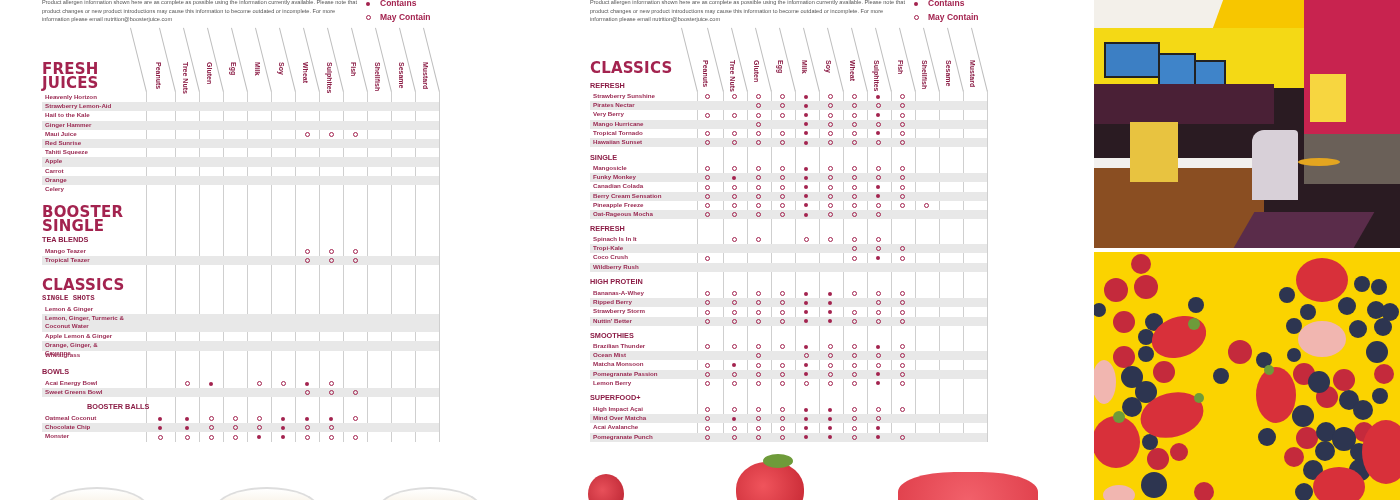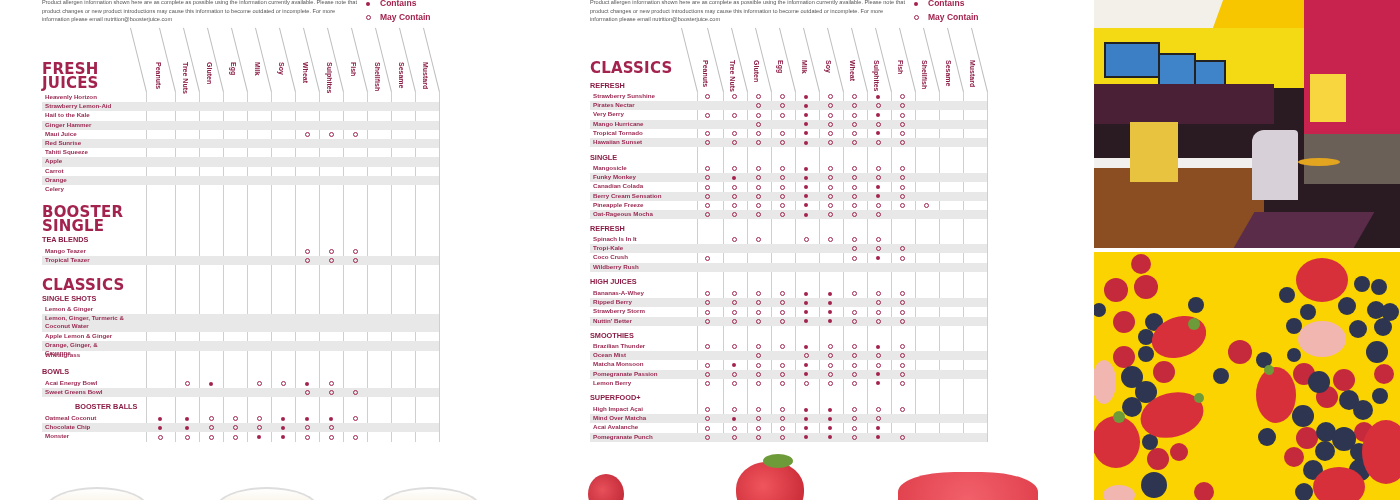--- a/index.html
+++ b/index.html
@@ -111,21 +111,21 @@
       <div class="item-name" style="left:45px;top:247px;white-space:normal;width:80px;line-height:8px;">Mango Teazer</div>
       <span class="mark open" style="left:304.5px;top:249.1px;"></span>
       <span class="mark open" style="left:328.5px;top:249.1px;"></span>
       <span class="mark open" style="left:352.5px;top:249.1px;"></span>
       <div class="row-strip shade" style="left:42px;top:256.2px;width:397px;height:9.2px;"></div>
       <div class="item-name" style="left:45px;top:256.2px;white-space:normal;width:80px;line-height:8px;">Tropical Teazer</div>
       <span class="mark open" style="left:304.5px;top:258.3px;"></span>
       <span class="mark open" style="left:328.5px;top:258.3px;"></span>
       <span class="mark open" style="left:352.5px;top:258.3px;"></span>
       <div class="title" style="left:42px;top:278px;width:90px;">CLASSICS</div>
-      <div class="subcat" style="left:42px;top:294px;">SINGLE SHOTS</div>
+      <div class="subcat" style="left:42px;top:294px;font-family:Liberation Mono, monospace;">SINGLE SHOTS</div>
       <div class="row-strip" style="left:42px;top:305px;width:397px;height:9.2px;"></div>
       <div class="item-name" style="left:45px;top:305px;white-space:normal;width:80px;line-height:8px;">Lemon &amp; Ginger</div>
       <div class="row-strip shade" style="left:42px;top:314.2px;width:397px;height:18px;"></div>
       <div class="item-name" style="left:45px;top:314.2px;white-space:normal;width:80px;line-height:8px;">Lemon, Ginger, Turmeric &amp; Coconut Water</div>
       <div class="row-strip" style="left:42px;top:332.2px;width:397px;height:9.2px;"></div>
       <div class="item-name" style="left:45px;top:332.2px;white-space:normal;width:80px;line-height:8px;">Apple Lemon &amp; Ginger</div>
       <div class="row-strip shade" style="left:42px;top:341.4px;width:397px;height:9.2px;"></div>
       <div class="item-name" style="left:45px;top:341.4px;white-space:normal;width:80px;line-height:8px;">Orange, Ginger, &amp; Cayenne</div>
       <div class="row-strip" style="left:42px;top:350.59999999999997px;width:397px;height:9.2px;"></div>
       <div class="item-name" style="left:45px;top:350.59999999999997px;white-space:normal;width:80px;line-height:8px;">Wheatgrass</div>
@@ -136,21 +136,21 @@
       <span class="mark full" style="left:209px;top:381.6px;"></span>
       <span class="mark open" style="left:256.5px;top:381.1px;"></span>
       <span class="mark open" style="left:280.5px;top:381.1px;"></span>
       <span class="mark full" style="left:305px;top:381.6px;"></span>
       <span class="mark open" style="left:328.5px;top:381.1px;"></span>
       <div class="row-strip shade" style="left:42px;top:388.2px;width:397px;height:9.2px;"></div>
       <div class="item-name" style="left:45px;top:388.2px;white-space:normal;width:80px;line-height:8px;">Sweet Greens Bowl</div>
       <span class="mark open" style="left:304.5px;top:390.3px;"></span>
       <span class="mark open" style="left:328.5px;top:390.3px;"></span>
       <span class="mark open" style="left:352.5px;top:390.3px;"></span>
-      <div class="subcat" style="left:30px;top:402px;padding-left:45px;">BOOSTER BALLS</div>
+      <div class="subcat" style="left:42px;top:402px;padding-left:45px;">BOOSTER BALLS</div>
       <div class="row-strip" style="left:42px;top:414px;width:397px;height:9.2px;"></div>
       <div class="item-name" style="left:45px;top:414px;white-space:normal;width:80px;line-height:8px;">Oatmeal Coconut</div>
       <span class="mark full" style="left:158px;top:416.6px;"></span>
       <span class="mark full" style="left:185px;top:416.6px;"></span>
       <span class="mark open" style="left:208.5px;top:416.1px;"></span>
       <span class="mark open" style="left:232.5px;top:416.1px;"></span>
       <span class="mark open" style="left:256.5px;top:416.1px;"></span>
       <span class="mark full" style="left:281px;top:416.6px;"></span>
       <span class="mark full" style="left:305px;top:416.6px;"></span>
       <span class="mark full" style="left:329px;top:416.6px;"></span>
@@ -378,21 +378,21 @@
       <span class="mark open" style="left:327.5px;top:246.29999999999998px;"></span>
       <span class="mark open" style="left:351.5px;top:246.29999999999998px;"></span>
       <div class="row-strip" style="left:42px;top:253.39999999999998px;width:397px;height:9.2px;"></div>
       <div class="item-name" style="left:45px;top:253.39999999999998px;white-space:normal;width:80px;line-height:8px;">Coco Crush</div>
       <span class="mark open" style="left:156.5px;top:255.5px;"></span>
       <span class="mark open" style="left:303.5px;top:255.5px;"></span>
       <span class="mark full" style="left:328px;top:256px;"></span>
       <span class="mark open" style="left:351.5px;top:255.5px;"></span>
       <div class="row-strip shade" style="left:42px;top:262.59999999999997px;width:397px;height:9.2px;"></div>
       <div class="item-name" style="left:45px;top:262.59999999999997px;white-space:normal;width:80px;line-height:8px;">Wildberry Rush</div>
-      <div class="subcat" style="left:42px;top:277px;">HIGH JUICES</div>
+      <div class="subcat" style="left:42px;top:277px;">HIGH PROTEIN</div>
       <div class="row-strip" style="left:42px;top:289px;width:397px;height:9.2px;"></div>
       <div class="item-name" style="left:45px;top:289px;white-space:normal;width:80px;line-height:8px;">Bananas-A-Whey</div>
       <span class="mark open" style="left:156.5px;top:291.1px;"></span>
       <span class="mark open" style="left:183.5px;top:291.1px;"></span>
       <span class="mark open" style="left:207.5px;top:291.1px;"></span>
       <span class="mark open" style="left:231.5px;top:291.1px;"></span>
       <span class="mark full" style="left:256px;top:291.6px;"></span>
       <span class="mark full" style="left:280px;top:291.6px;"></span>
       <span class="mark open" style="left:303.5px;top:291.1px;"></span>
       <span class="mark open" style="left:327.5px;top:291.1px;"></span>

